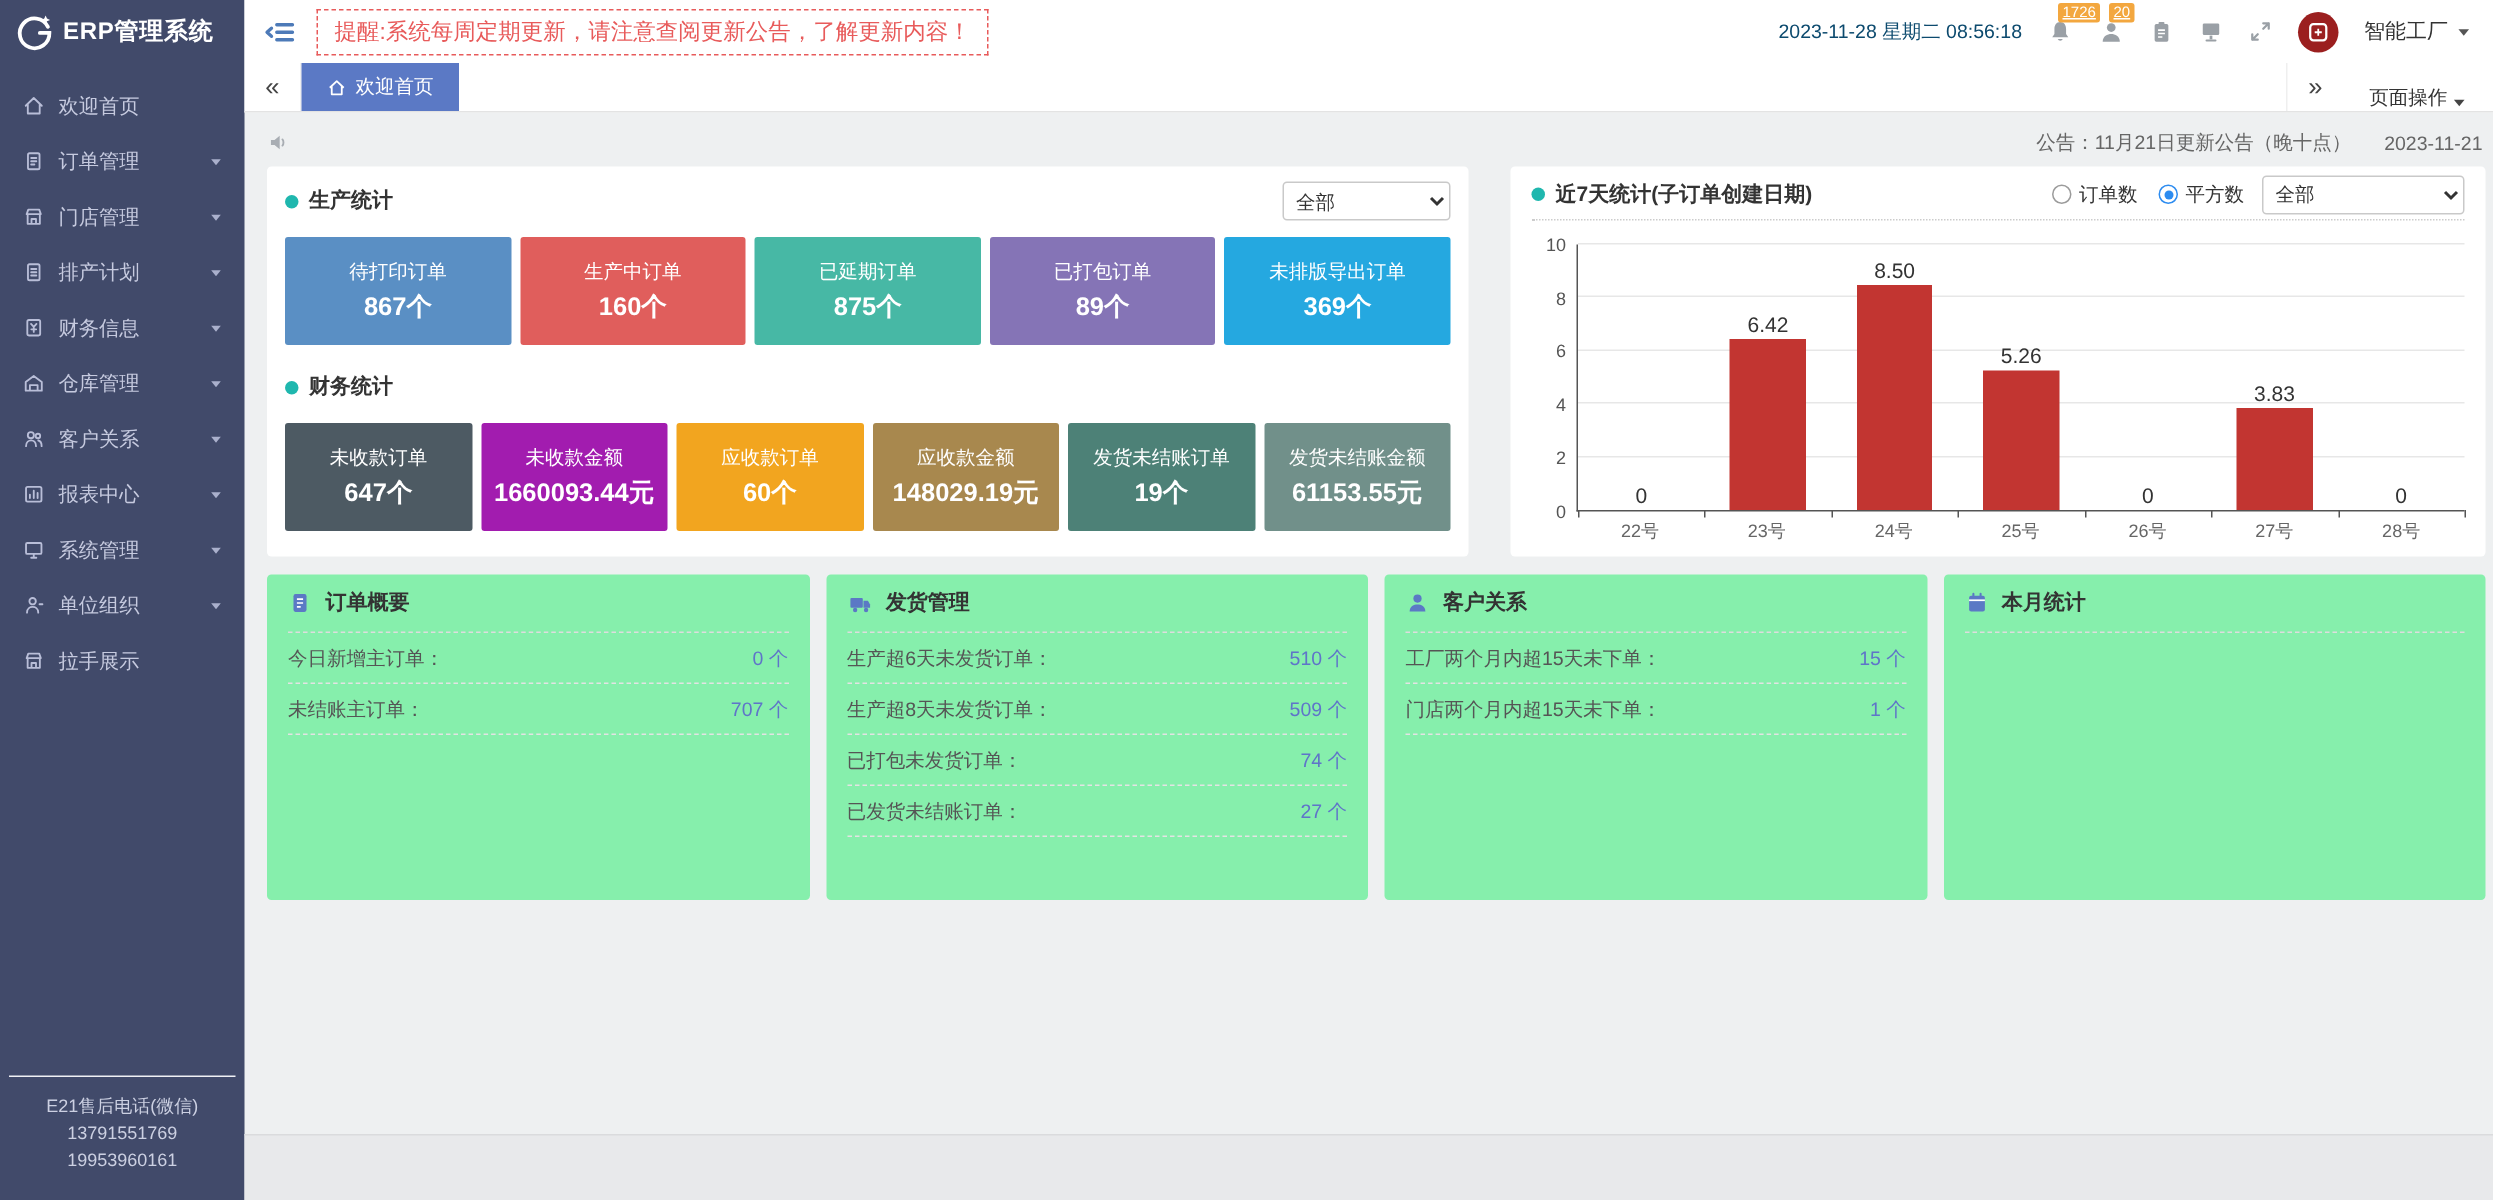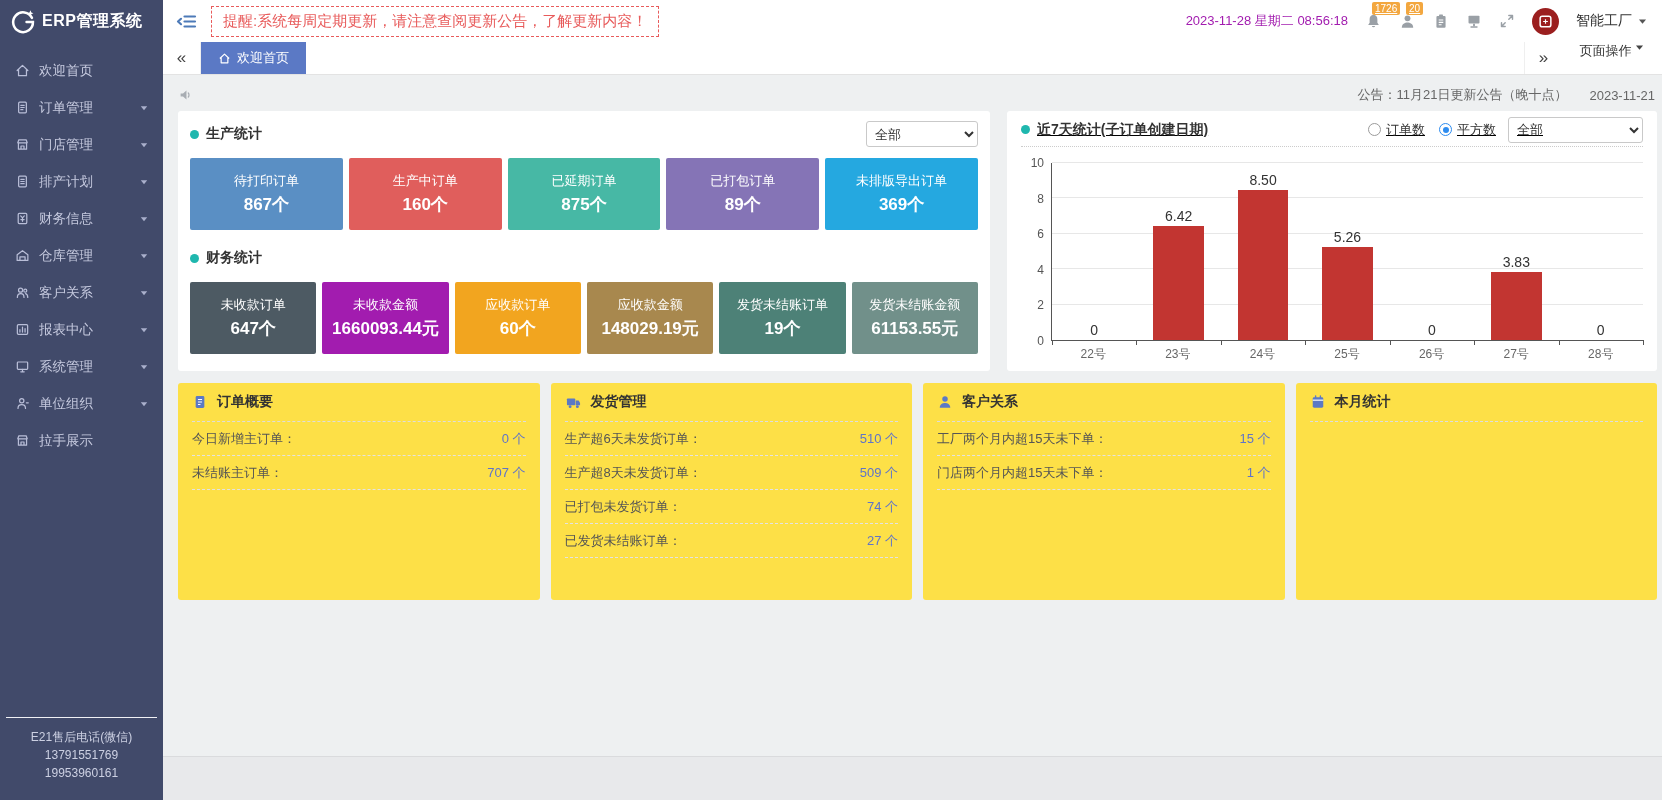--- a/index.html
+++ b/index.html
@@ -18,58 +18,58 @@
   .side-footer { padding:0 0 18px; text-align:center; font-size:12px; color:#ccd0e2; line-height:1.5; }
   .side-footer .divider { border-top:1px solid #f0f1f5; margin:0 6px 10px; }
 
   
   .main { flex:1; display:flex; flex-direction:column; min-width:0; }
 
   .topbar { height:42px; background:#fff; display:flex; align-items:center; padding:0 14px 0 13px; }
   .collapse { color:#4d7ab8; display:flex; cursor:pointer; }
   .reminder { border:1px dashed #e85b5b; color:#e85b5b; font-size:15px; padding:5px 11px; margin-left:14px; white-space:nowrap; }
   .top-right { margin-left:auto; display:flex; align-items:center; gap:17px; }
-  .datetime { font-size:13px; color:#a21caf; }
+  .datetime { font-size:13px; color:#0c4a6e; }
   .tb-icon { position:relative; color:#9aa0a6; display:flex; cursor:pointer; }
   .badge { position:absolute; top:-11px; left:7px; background:#f3a73f; color:#fff; font-size:10px; padding:0 3px; height:13px; line-height:13px; border-radius:2px; white-space:nowrap;text-decoration:underline; }
   .avatar { width:27px; height:27px; border-radius:50%; background:#9b1f1f; display:flex; align-items:center; justify-content:center; cursor:pointer; }
   .account { font-size:14px; color:#333; display:flex; align-items:center; gap:5px; cursor:pointer; }
   .account .caret-dn { color:#555; display:flex; }
 
   .tabbar { height:33px; background:#fff; border-bottom:1px solid #e3e3e3; display:flex; align-items:stretch; }
   .tab-arrow { width:38px; display:flex; align-items:center; justify-content:center; font-size:17px; color:#444; cursor:pointer; border-right:1px solid #efefef; }
   .tab-arrow.right { border-right:none; border-left:1px solid #efefef; }
   .tab-active { background:#5b79c5; color:#fff; display:flex; align-items:center; gap:6px; padding:0 17px; font-size:13px; cursor:pointer; }
   .tab-spacer { flex:1; }
-  .page-ops { width:100px; display:flex; align-items:flex-start; justify-content:center; gap:2px; font-size:13px; color:#333; cursor:pointer; }
+  .page-ops { width:100px; display:flex; align-items:flex-end; justify-content:center; gap:2px; font-size:13px; color:#333; cursor:pointer; }
 
   .content { flex:1; padding:6px 5px 0 15px; }
 
   .announce { height:28px; display:flex; align-items:center; color:#9aa0a6; }
   .announce .atext { margin-left:auto; font-size:13px; color:#666; cursor:pointer; }
   .announce .adate { font-size:13px; color:#666; margin-left:22px; margin-right:2px; }
 
-  .top-cards { display:flex; gap:17px; margin-top:2px; align-items:stretch; }
+  .top-cards { display:flex; gap:28px; margin-top:2px; align-items:stretch; }
   .card { background:#fff; border-radius:3px; }
   .left-card { flex:1; padding:10px 12px 14px; min-width:0; }
   .chart-card { width:650px; flex-shrink:0; padding:10px 14px 8px; }
 
   .sec-head { display:flex; align-items:center; height:26px; }
   .dot { width:9px; height:9px; border-radius:50%; background:#1fb7ae; margin-right:7px; flex-shrink:0; }
   .sec-title { font-size:14px; font-weight:bold; color:#333; }
   select { height:26px; border:1px solid #c9c9c9; border-radius:3px; font-size:13px; color:#333; background:#fff; padding:0 4px; }
   .sec-head select { margin-left:auto; width:112px; }
 
   .stat-row { display:flex; gap:6px; margin-top:11px; }
   .stat-card { flex:1; height:72px; display:flex; flex-direction:column; align-items:center; justify-content:center; color:#fff; border-radius:2px; cursor:pointer; min-width:0; }
   .stat-label { font-size:13px; white-space:nowrap; }
   .stat-value { font-size:17px; font-weight:bold; margin-top:3px; }
   .fin-head { margin-top:15px; }
 
-  .chart-head { border-bottom:1px dotted #ccc; padding-bottom:8px;text-decoration:underline; }
+  .chart-head { border-bottom:1px dotted #ccc; padding-bottom:8px; }
   .radio-group { margin-left:auto; display:flex; align-items:center; gap:14px; font-size:13px; color:#333; }
   .radio { display:flex; align-items:center; gap:5px; cursor:pointer; }
   .rdot { width:13px; height:13px; border:1px solid #9b9b9b; border-radius:50%; background:#fff; position:relative; flex-shrink:0; }
   .rdot.checked { border-color:#2d8cf0; }
   .rdot.checked::after { content:""; position:absolute; left:2.5px; top:2.5px; width:6px; height:6px; border-radius:50%; background:#2d8cf0; }
   .chart-head select { margin-left:12px; width:135px; }
 
   .chart-wrap { display:flex; margin-top:16px; height:178px; }
   .y-axis { width:30px; position:relative; flex-shrink:0; }
   .y-label { position:absolute; right:7px; transform:translateY(50%); font-size:12px; color:#555; }
@@ -77,21 +77,21 @@
   .grid-line { position:absolute; left:0; right:0; border-top:1px solid #e7e7e7; }
   .bars { position:absolute; left:0; right:0; top:0; bottom:0; display:flex; }
   .bar-slot { flex:1; display:flex; flex-direction:column; justify-content:flex-end; align-items:center; min-width:0; }
   .bar-label { font-size:14px; color:#333; margin-bottom:2px; }
   .bar { width:60%; background:#c23531; }
   .x-tick { position:absolute; bottom:-5px; height:5px; border-left:1px solid #555; }
   .x-labels { display:flex; margin-left:30px; margin-top:5px; }
   .x-label { flex:1; text-align:center; font-size:12px; color:#666; }
 
   .panels { display:flex; gap:11px; margin-top:12px; }
-  .panel { flex:1; background:#fde047; border-radius:3px; padding:0 14px; min-height:217px; min-width:0; }
+  .panel { flex:1; background:#86efac; border-radius:3px; padding:0 14px; min-height:217px; min-width:0; }
   .panel-head { height:39px; display:flex; align-items:center; gap:9px; border-bottom:1px dashed #ddd; color:#5b79c5; }
   .panel-title { font-size:14px; font-weight:bold; color:#333; }
   .panel-row { height:34px; display:flex; align-items:center; border-bottom:1px dashed #e3e3e3; font-size:13px; color:#555; }
   .panel-row .val { margin-left:auto; color:#5f74c9; cursor:pointer; white-space:nowrap; }
 
   .page-footer { height:44px; background:#e8e9eb; border-top:1px solid #dadbdd; }
 </style>
 </head>
 <body>
 

